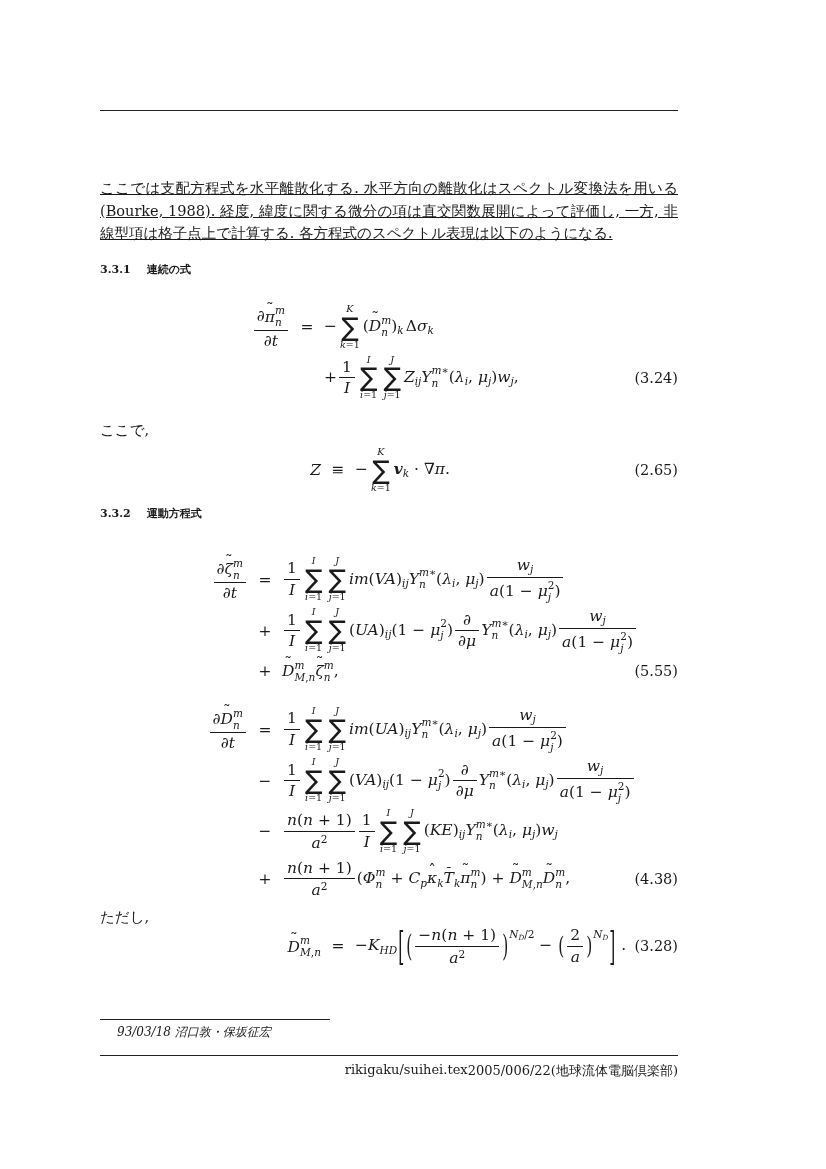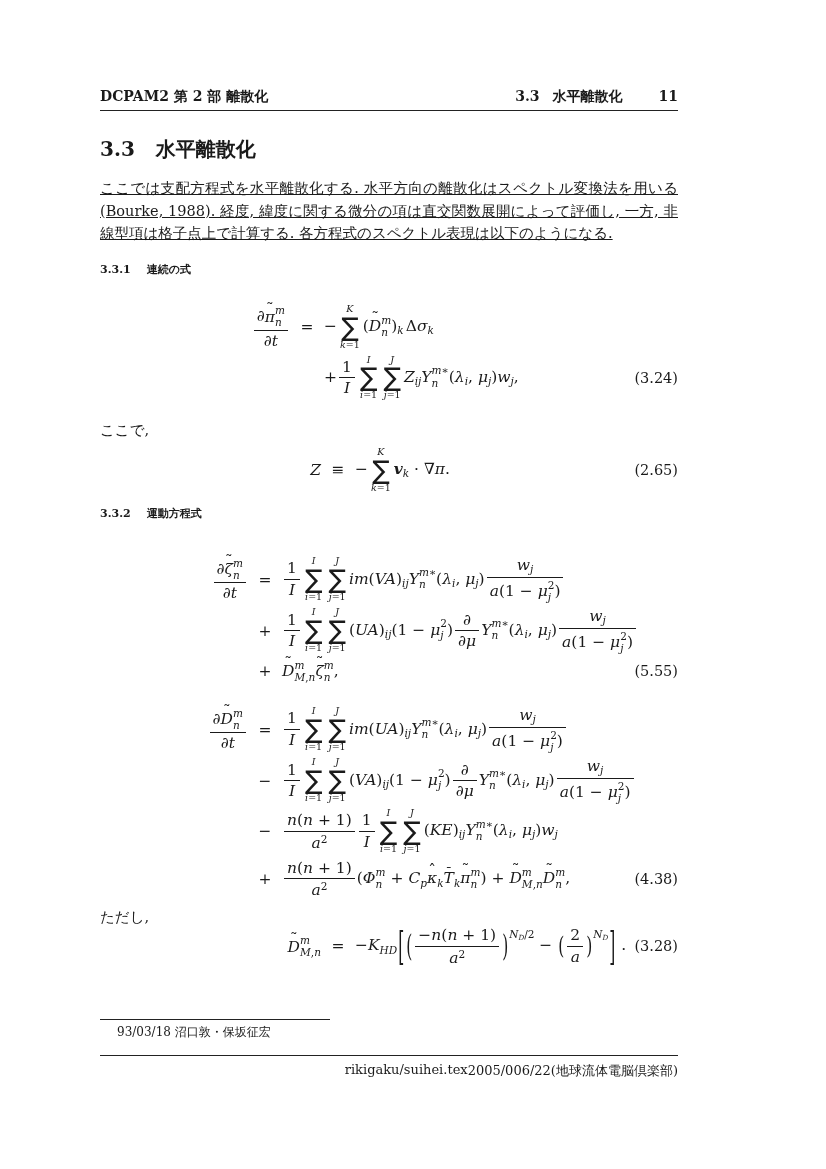--- a/index.html
+++ b/index.html
@@ -37,21 +37,21 @@
   }
   .h2 .gap{margin-left:16px;}
   .intro{
     position:absolute;left:100px;top:177px;width:578px;
     margin:0;font-size:14.5px;line-height:22.5px;text-align:justify;text-decoration:underline;
   }
   .label{
     position:absolute;left:100px;margin:0;font-size:14.5px;
   }
   .fn-text{
-    position:absolute;left:117px;top:1024px;margin:0;font-size:12px;
+    position:absolute;left:117px;top:1024px;margin:0;font-size:12px;font-style:italic;
   }
   .footer-row{
     position:absolute;left:100px;top:1062px;width:578px;
     display:flex;justify-content:flex-end;font-size:13px;
   }
 
   
   .equation{
     position:absolute;left:100px;width:578px;
     font-size:15.5px;
@@ -89,29 +89,22 @@
   .macc-m.tld{top:-0.40em;}
   .macc-m.hat{top:-0.38em;}
   .macc-m.bar{top:-0.24em;font-size:0.85em;}
   .mbig{display:inline-block;vertical-align:middle;margin:0 1px;}
 </style>
 </head>
 <body>
 
 <div class="page">
 
-  <div class="pagehead">
-    <span>DCPAM2 第 2 部 離散化</span>
-    <span>
-      <span class="b">3.3</span><span class="b ph-title">水平離散化</span><span class="b ph-page">11</span>
-    </span>
-  </div>
   <div class="hrule header-rule"></div>
 
-  <h1 class="h1"><span>3.3</span><span class="gap">水平離散化</span></h1>
 
   <p class="intro">ここでは支配方程式を水平離散化する. 水平方向の離散化はスペクトル変換法を用いる (Bourke, 1988). 経度, 緯度に関する微分の項は直交関数展開によって評価し, 一方, 非線型項は格子点上で計算する. 各方程式のスペクトル表現は以下のようになる.</p>
 
   <h2 class="h2" style="top:262px"><span>3.3.1</span><span class="gap">連続の式</span></h2>
 
   <div class="equation" style="top:300px; --ind:138px; --lhsw:52px;">
       <div class="eqline">
         <span class="eqlhs"><span class="mfrac"><span class="mfn"><span class="mi">∂</span><span class="macc mi"><span class="macc-m tld">˜</span><span class="macc-b">π</span></span><span class="mss"><span class="mss-r"><span class="mi">m</span></span><span class="mss-r"><span class="mi">n</span></span></span></span><span class="mfd"><span class="mi">∂t</span></span></span></span>
         <span class="eqop">=</span>
         <span class="eqrhs"><span class="mr">−</span><span class="msum"><span class="msum-l"><span class="mi">K</span></span><span class="msum-s">∑</span><span class="msum-l"><span class="mi">k</span><span class="mr">=1</span></span></span><span class="mr">(</span><span class="macc mi"><span class="macc-m tld">˜</span><span class="macc-b">D</span></span><span class="mss"><span class="mss-r"><span class="mi">m</span></span><span class="mss-r"><span class="mi">n</span></span></span><span class="mr">)</span><span class="msub"><span class="mi">k</span></span><span style="display: inline-block; width: 2px;"></span><span class="mr">Δ</span><span class="mi">σ</span><span class="msub"><span class="mi">k</span></span></span>

